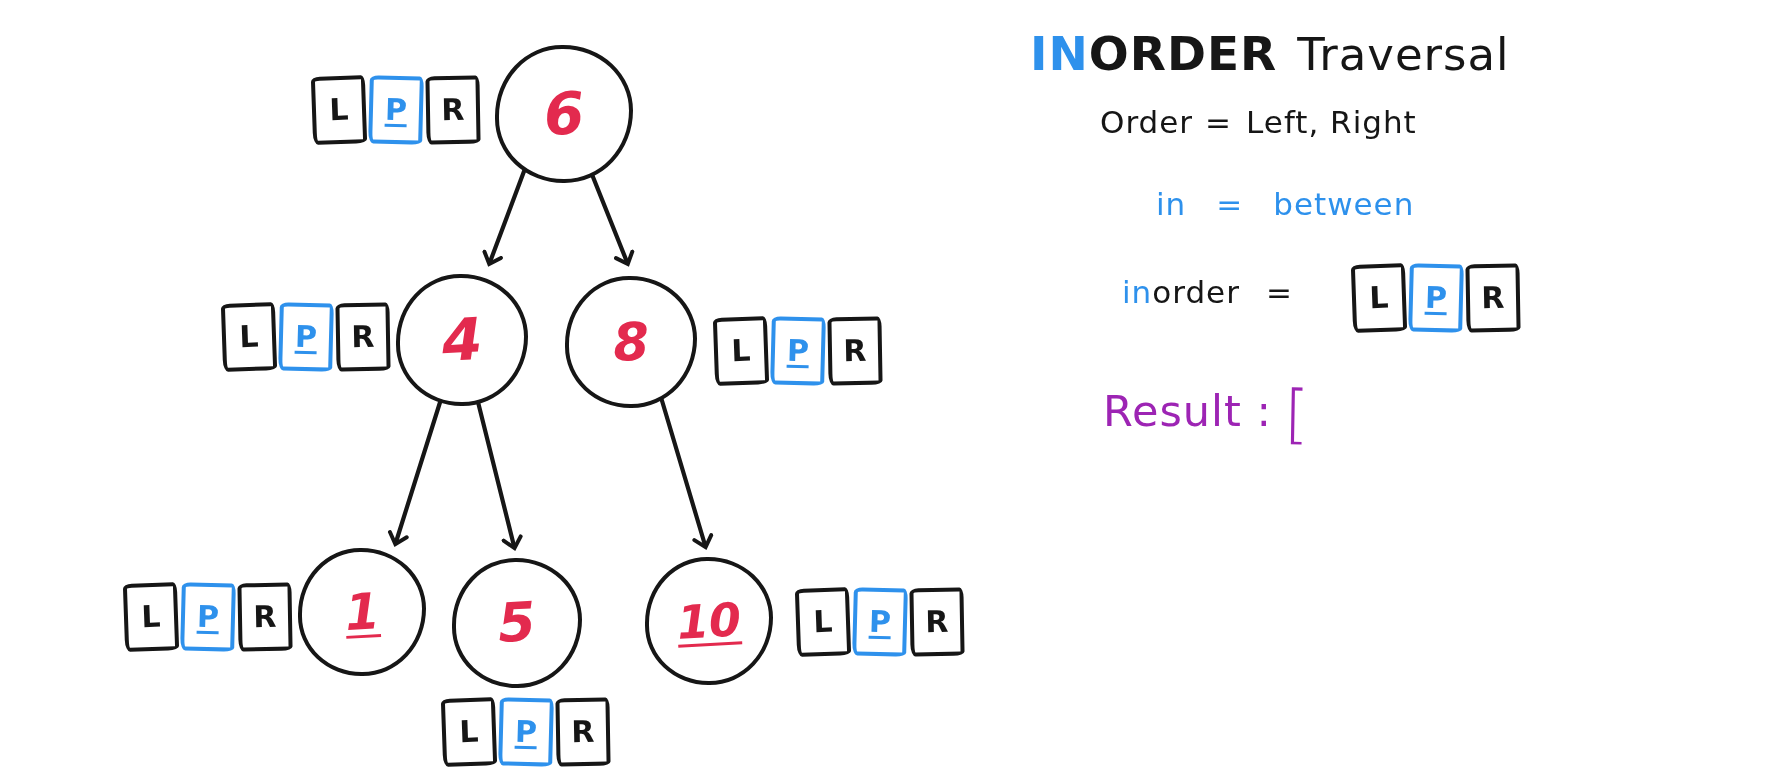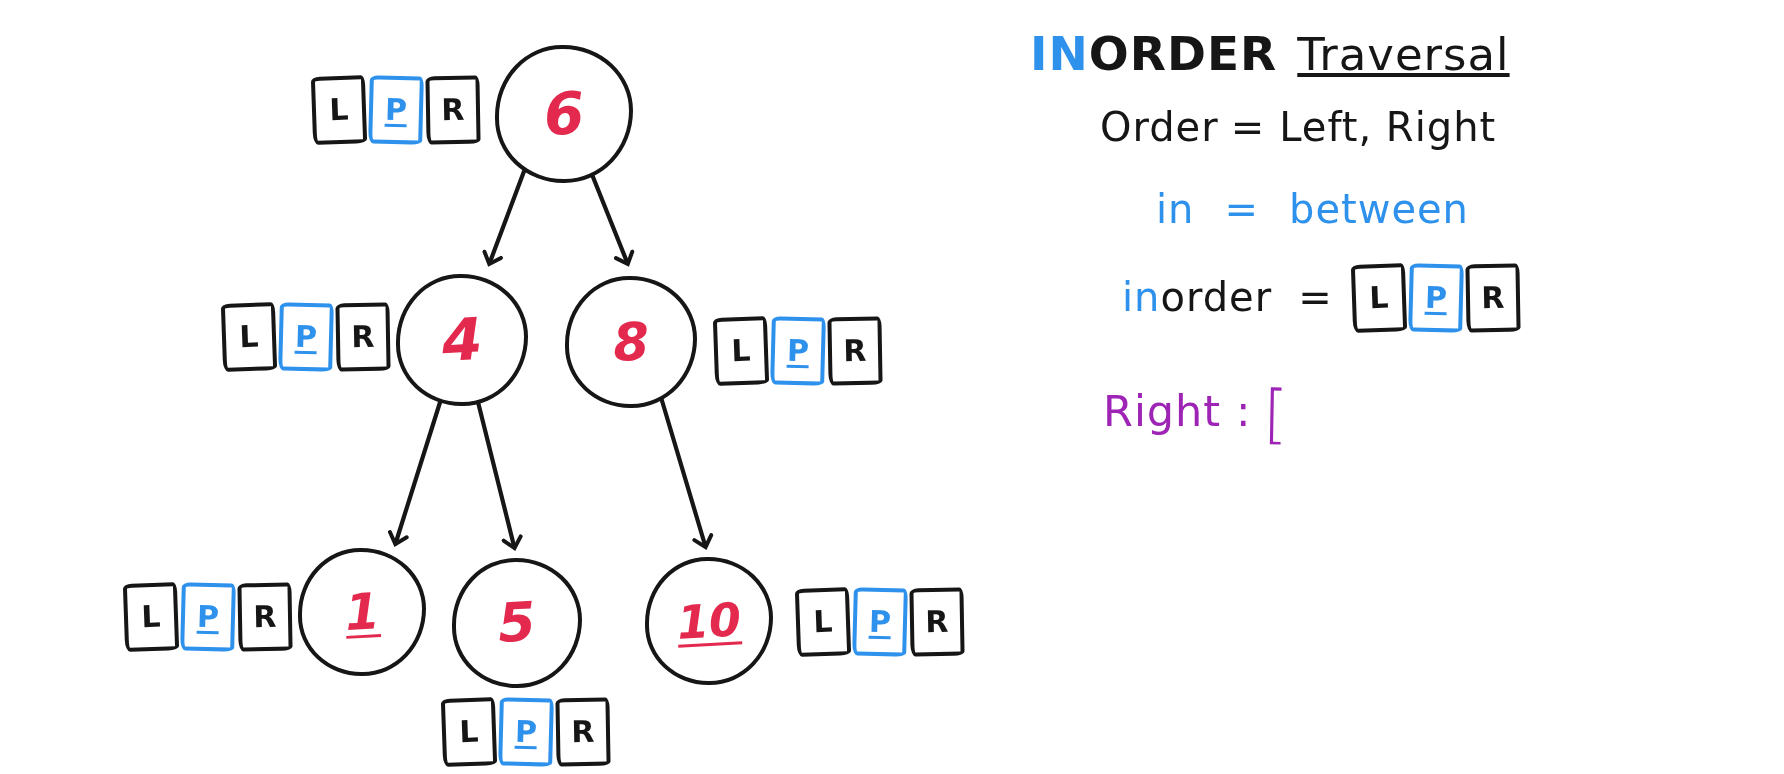--- a/index.html
+++ b/index.html
@@ -53,22 +53,22 @@
   .g8{left:714px;top:317px;}
   .g1{left:124px;top:583px;}
   .g5{left:442px;top:698px;}
   .g10{left:796px;top:588px;}
   .gpanel{left:1352px;top:264px;}
   
   .abs{position:absolute;white-space:nowrap;}
   .title{left:1030px;top:26px;font-size:47px;font-weight:800;letter-spacing:1px;}
   .title .t-in{color:var(--blue);}
   .title .t-order{color:var(--ink);}
-  .title .t-trav{font-weight:400;font-size:45px;margin-left:20px;letter-spacing:1px;text-decoration:underline;}
-  .line{font-size:40px;letter-spacing:1px;}
+  .title .t-trav{font-weight:400;font-size:45px;margin-left:20px;letter-spacing:1px;}
+  .line{font-size:31px;letter-spacing:1px;}
   .l-order{left:1100px;top:104px;color:var(--ink);}
   .l-order .eq{margin:0 14px 0 12px;}
   .l-in{left:1156px;top:186px;color:var(--blue);}
   .l-in .eq{margin:0 30px;}
   .l-inorder{left:1122px;top:274px;color:var(--ink);}
   .l-inorder .w-in{color:var(--blue);}
   .l-inorder .eq{margin-left:26px;}
   .l-result{left:1103px;top:386px;color:var(--purple);font-size:43px;}
   .l-result .bracket{font-size:64px;font-weight:300;margin-left:12px;vertical-align:-10px;line-height:0.8;display:inline-block;transform:rotate(1deg);}
 </style>
@@ -198,16 +198,16 @@
       </span>
     <span class="box bp">
         <span class="letter">P</span>
       </span>
     <span class="box br">
         <span class="letter">R</span>
       </span>
   </div>
 
   <div class="abs line l-result">
-    <span>Right :</span><span class="bracket">[</span>
+    <span>Result :</span><span class="bracket">[</span>
   </div>
 
 </div>
 
 </body></html>

